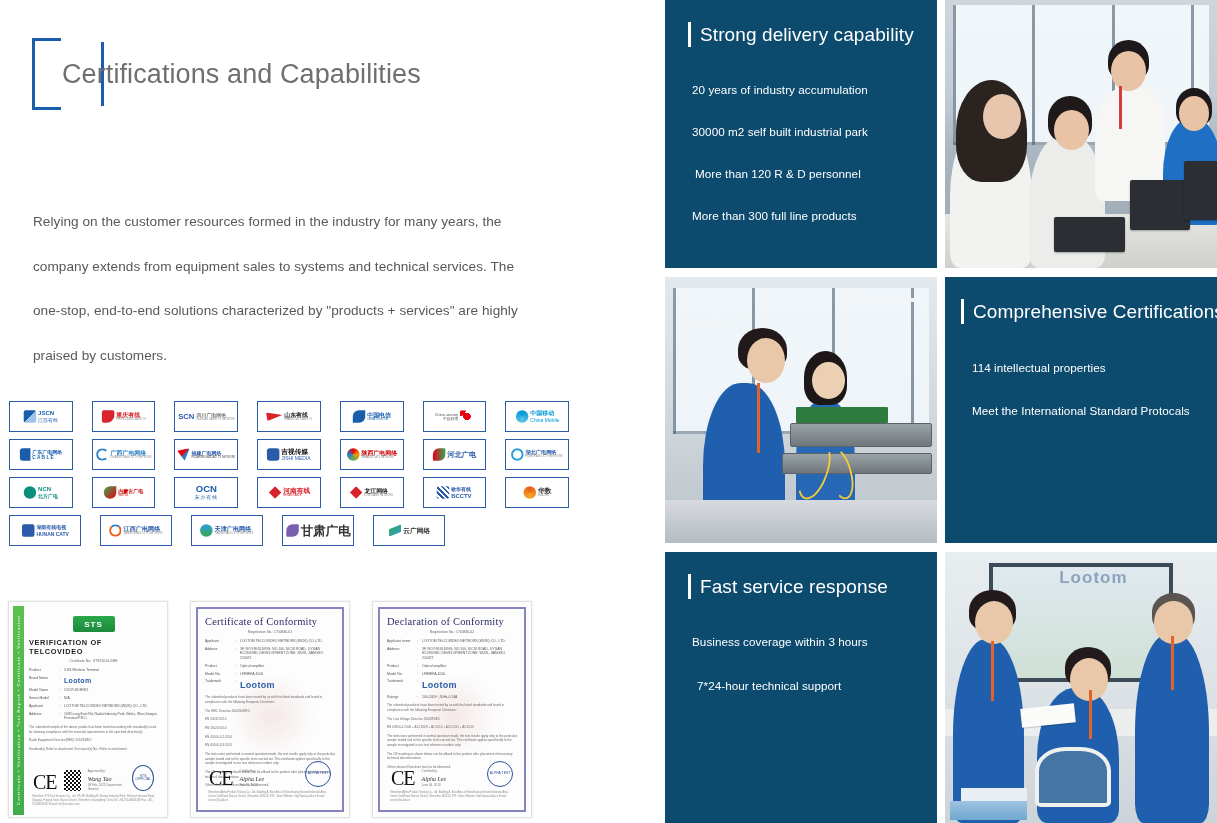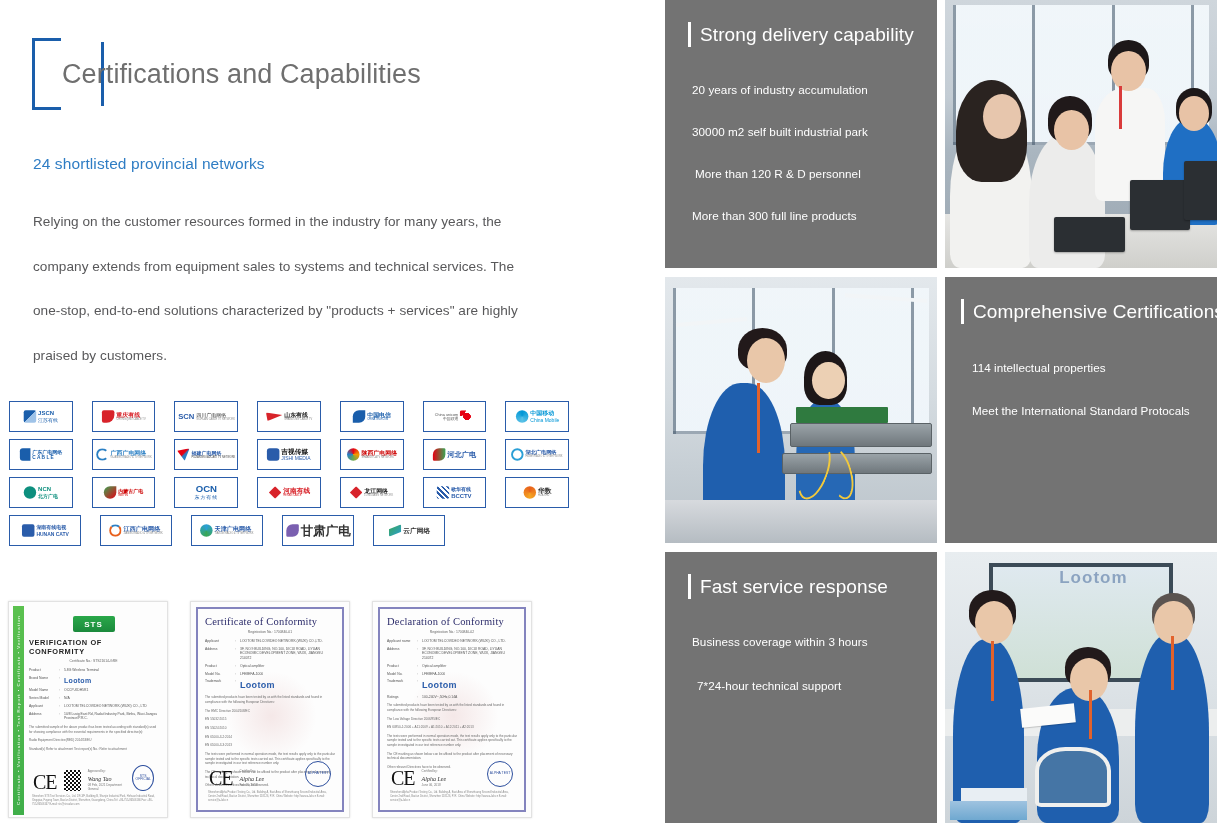--- a/index.html
+++ b/index.html
@@ -115,21 +115,21 @@
   .cert-addr { font-size: 2.6px; color: #8a8a8a; line-height: 1.5; margin-top: 4px; padding: 0 3px; }
   .wm {
     position: absolute; left: 22%; top: 32%; width: 58%; height: 42%;
     background: radial-gradient(ellipse at center, rgba(200,120,120,.16), rgba(255,255,255,0) 70%);
     pointer-events: none;
   }
 
   
   .right-grid { position: absolute; left: 665px; top: 0; width: 552px; height: 823px; }
   .tile { position: absolute; overflow: hidden; }
-  .tile-blue { background: #737373; }
+  .tile-blue { background: #0c4a6e; }
 
   .tile-head { display: flex; align-items: center; margin: 0; }
   .tile-accent { width: 3px; height: 25px; background: #ffffff; margin-right: 9px; flex: 0 0 3px; }
   .tile-title { color: #ffffff; font-size: 19px; font-weight: 400; white-space: nowrap; letter-spacing: .1px; }
   .tile-item { color: #ffffff; font-size: 11.7px; letter-spacing: .05px; white-space: nowrap; }
 
   
   .photo { position: absolute; inset: 0; }
   .ph-lab {
     background:
@@ -168,21 +168,20 @@
 
 <div class="page">
 
   <div class="left-col">
 
     <div class="title-row">
       <div class="bracket"></div>
       <div class="page-title">Certifications and Capabilities</div>
     </div>
 
-    <div class="subhead">24 shortlisted provincial networks</div>
     <div class="body-text">Relying on the customer resources formed in the industry for many years, the company extends from equipment sales to systems and technical services. The one-stop, end-to-end solutions characterized by "products + services" are highly praised by customers.</div>
 
     <div class="logo-grid">
       <div class="logo-row">
         <div class="logo-cell">
             <div class="logo-inner">
               <span class="logo-mark" style="background:linear-gradient(135deg,#1a5eab 50%,#9fc3e8 50%)"></span>
               <span class="logo-txt">
                 <span class="t1" style="color:#1a5eab">JSCN</span>
                 <span class="t2" style="color:#1a5eab">江苏有线</span>
@@ -423,21 +422,21 @@
           </div>
       </div>
     </div>
 
     <div class="certs">
 
       <div class="cert">
         <div class="cert-sidebar">Certificate • Verification • Test Report • Certificate • Verification</div>
         <div class="cert-body">
           <div class="cert-logo-sts">STS</div>
-          <div class="cert-title green">VERIFICATION OF CONFORMITY</div>
+          <div class="cert-title green">VERIFICATION OF TELCOVIDEO</div>
           <div class="cert-reg">Certificate No.: STS21614-GRE</div>
           <div class="cert-fields">
             <div class="cert-field">
                 <span class="cf-k">Product</span>
                 <span class="cf-c">:</span>
                 <span class="cf-v">5.8G Wireless Terminal</span>
               </div>
             <div class="cert-field">
                 <span class="cf-k">Brand Name</span>
                 <span class="cf-c">:</span>

